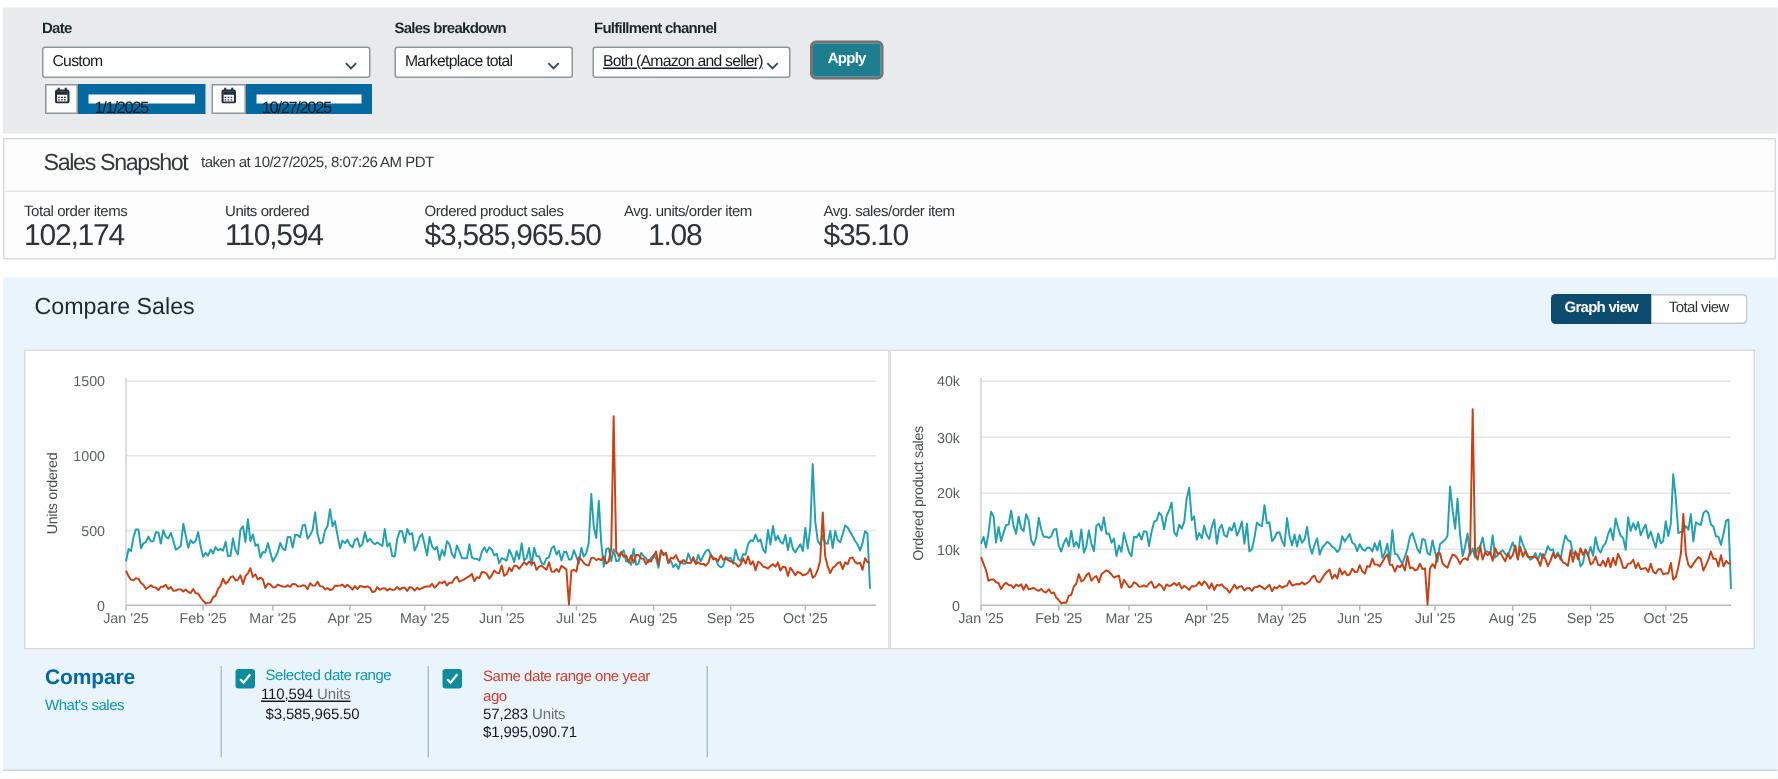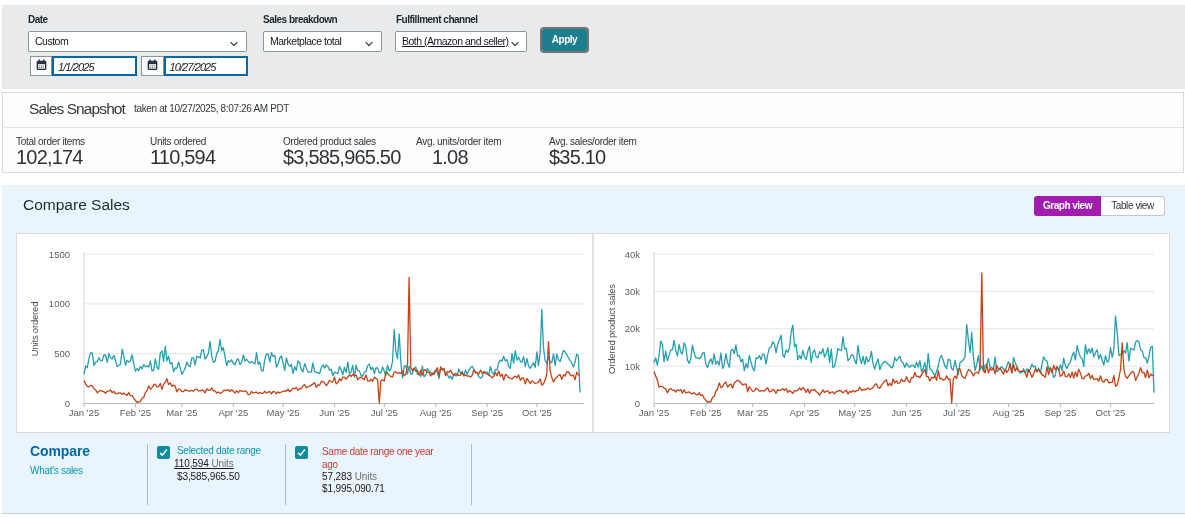--- a/index.html
+++ b/index.html
@@ -1,18 +1,18 @@
 <!DOCTYPE html>
 <html><head><meta charset="utf-8"><style>
 * { margin:0; padding:0; box-sizing:border-box; }
 body { font-family:"Liberation Sans", sans-serif; background:#fff; width:1185px; height:519px; position:relative; overflow:hidden; }
 .abs { position:absolute; }
 .lbl { font-size:10px; font-weight:bold; letter-spacing:-0.5px; color:#1a282e; }
 .sel { background:#fff; border:1px solid #8d9798; border-radius:2px; font-size:10.5px; letter-spacing:-0.5px; color:#16191f; line-height:19px; padding-left:6px; }
-.din { background:#fff; border:2px solid #0369a1; font-size:11px; letter-spacing:-0.9px; line-height:18px; color:#16191f; padding-left:4px;font-style:italic; }
+.din { background:#fff; border:7px solid #0369a1; font-size:11px; letter-spacing:-0.9px; line-height:18px; color:#16191f; padding-left:4px; }
 .leg { font-size:10px; letter-spacing:-0.3px; }
 </style></head>
 <body>
 
 <div class="abs" style="left:2px;top:5px;width:1183px;height:84px;background:#e9eaeb;"></div>
 
 <div class="abs lbl" style="left:28px;top:14px;">Date</div>
 <div class="abs sel" style="left:28px;top:31px;width:219px;height:21px;">Custom<svg width="10" height="10" viewBox="0 0 16 16" style="position:absolute;right:7px;top:7px;">
       <path d="M2.5 5l5.5 5.5L13.5 5" fill="none" stroke="#3a4750" stroke-width="2"></path>
     </svg></div>
@@ -62,22 +62,22 @@
 <div class="abs" style="left:283px;top:135.5px;font-size:10px;letter-spacing:-0.3px;color:#2f3337;">Ordered product sales</div>
 <div class="abs" style="left:283px;top:145.5px;font-size:20px;letter-spacing:-0.8px;color:#2f3337;">$3,585,965.50</div>
 <div class="abs" style="left:416px;top:135.5px;font-size:10px;letter-spacing:-0.3px;color:#2f3337;">Avg. units/order item</div>
 <div class="abs" style="left:416px;top:145.5px;font-size:20px;letter-spacing:-0.8px;color:#2f3337;margin-left:16px;">1.08</div>
 <div class="abs" style="left:549px;top:135.5px;font-size:10px;letter-spacing:-0.3px;color:#2f3337;">Avg. sales/order item</div>
 <div class="abs" style="left:549px;top:145.5px;font-size:20px;letter-spacing:-0.8px;color:#2f3337;">$35.10</div>
 
 <div class="abs" style="left:2px;top:185px;width:1183px;height:329px;background:#e9f4fc;border-bottom:1px solid #c9d4d6;"></div>
 <div class="abs" style="left:23px;top:196px;font-size:15.5px;color:#1f2a30;">Compare Sales</div>
 
-<div class="abs" style="left:1034px;top:196px;width:67px;height:20px;background:#a21caf;border-radius:3px 0 0 3px;color:#fff;font-size:10px;letter-spacing:-0.5px;font-weight:bold;text-align:center;line-height:20px;">Graph view</div>
-<div class="abs" style="left:1101px;top:196px;width:64px;height:20px;background:#fff;border:1px solid #c3c9ca;border-left:none;border-radius:0 3px 3px 0;color:#2f3337;font-size:10px;letter-spacing:-0.4px;text-align:center;line-height:18px;">Table view</div>
+<div class="abs" style="left:1034px;top:196px;width:67px;height:20px;background:#0c4a6e;border-radius:3px 0 0 3px;color:#fff;font-size:10px;letter-spacing:-0.5px;font-weight:bold;text-align:center;line-height:20px;">Graph view</div>
+<div class="abs" style="left:1101px;top:196px;width:64px;height:20px;background:#fff;border:1px solid #c3c9ca;border-left:none;border-radius:0 3px 3px 0;color:#2f3337;font-size:10px;letter-spacing:-0.4px;text-align:center;line-height:18px;">Total view</div>
 
 <div class="abs" style="left:16px;top:233px;width:1154px;height:200px;background:#fff;border:1px solid #d9dbdb;"></div>
 <div class="abs" style="left:592px;top:234px;width:2px;height:198px;background:#e0e2e2;"></div>
 <svg width="1185" height="519" viewBox="0 0 1185 519" style="position:absolute;left:0;top:0;" font-family="Liberation Sans, sans-serif">
 <line x1="84" y1="353.7" x2="584" y2="353.7" stroke="#e4e6e6" stroke-width="1"></line>
     <line x1="84" y1="303.9" x2="584" y2="303.9" stroke="#e4e6e6" stroke-width="1"></line>
     <line x1="84" y1="254.1" x2="584" y2="254.1" stroke="#e4e6e6" stroke-width="1"></line>
     <line x1="84" y1="252" x2="84" y2="403.5" stroke="#cfd3d4" stroke-width="1"></line>
     <line x1="84" y1="403.5" x2="584" y2="403.5" stroke="#b3b8b9" stroke-width="1"></line>
     <text x="70" y="407.0" text-anchor="end" font-size="9.5" fill="#5a5f61">0</text>

